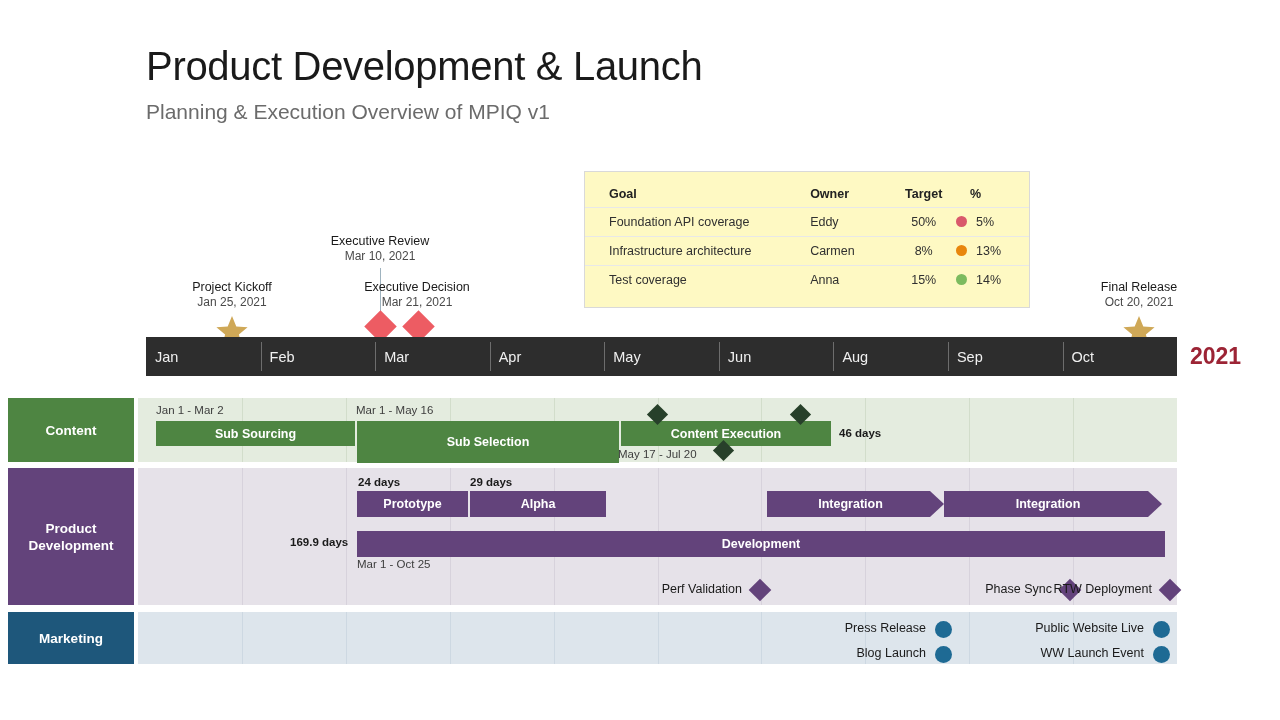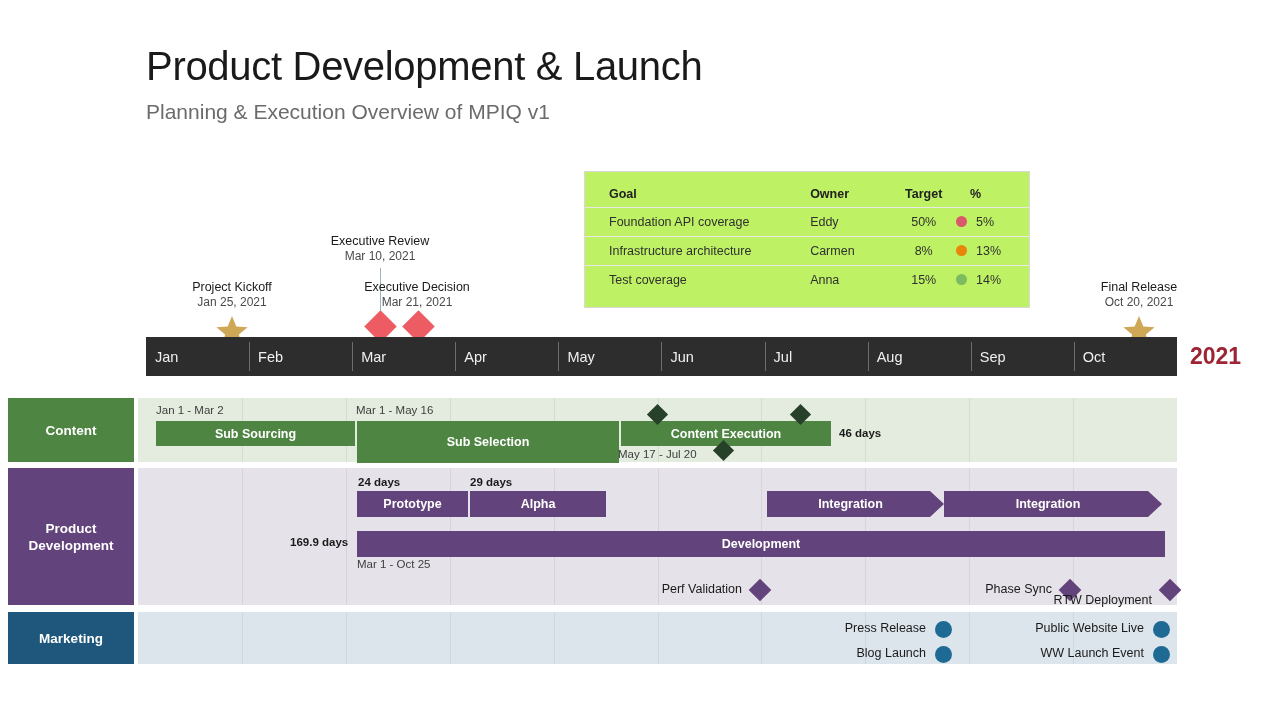--- a/index.html
+++ b/index.html
@@ -20,21 +20,21 @@
   .page-subtitle {
     position: absolute; left: 146px; top: 100px;
     font-size: 21px; font-weight: 400; color: #6b6b6b;
     white-space: nowrap;
   }
 
   
   .goal-card {
     position: absolute; left: 584px; top: 171px;
     width: 446px; height: 137px;
-    background: #bef264; border: 1px solid #d9d9d9;
+    background: #fef9c3; border: 1px solid #d9d9d9;
   }
   .goal-table { width: 100%; border-collapse: collapse; margin-top: 11px; }
   .goal-table th {
     font-size: 12.5px; font-weight: bold; color: #222;
     text-align: left; padding: 4px 0 6px 0;
   }
   .goal-table td {
     font-size: 12.5px; font-weight: 400; color: #303030;
     text-align: left; padding: 7px 0 7px 0;
     border-top: 1px solid #e8e8e8;
@@ -221,21 +221,20 @@
       </svg>
   </div>
 
   <div class="axis">
     <div class="axis-cell">Jan</div>
     <div class="axis-cell">Feb</div>
     <div class="axis-cell">Mar</div>
     <div class="axis-cell">Apr</div>
     <div class="axis-cell">May</div>
     <div class="axis-cell">Jun</div>
-    <div class="axis-cell">Jul</div>
     <div class="axis-cell">Aug</div>
     <div class="axis-cell">Sep</div>
     <div class="axis-cell">Oct</div>
   </div>
   <div class="year-label">2021</div>
 
   <div class="lane lane-content">
     <div class="lane-label">Content</div>
     <div class="lane-body">
       <div class="gridcols">
@@ -318,21 +317,21 @@
 
       <div class="mk" style="left:390px; top:111px; width:240px; height:22px;">
         <span class="mk-label" style="right:26px; top:3px;">Perf Validation</span>
         <div class="diamond" style="right:0px; top:3px; width:16px; height:16px; background:#63437b;"></div>
       </div>
       <div class="mk" style="left:700px; top:111px; width:240px; height:22px;">
         <span class="mk-label" style="right:26px; top:3px;">Phase Sync</span>
         <div class="diamond" style="right:0px; top:3px; width:16px; height:16px; background:#63437b;"></div>
       </div>
       <div class="mk" style="left:790px; top:111px; width:250px; height:22px;">
-        <span class="mk-label" style="right:26px; top:14px;">RTW Deployment</span>
+        <span class="mk-label" style="right:26px; top:3px;">RTW Deployment</span>
         <div class="diamond" style="right:0px; top:3px; width:16px; height:16px; background:#63437b;"></div>
       </div>
     </div>
   </div>
 
   <div class="lane lane-marketing">
     <div class="lane-label">Marketing</div>
     <div class="lane-body">
       <div class="gridcols">
         <div class="gridcol"></div>

